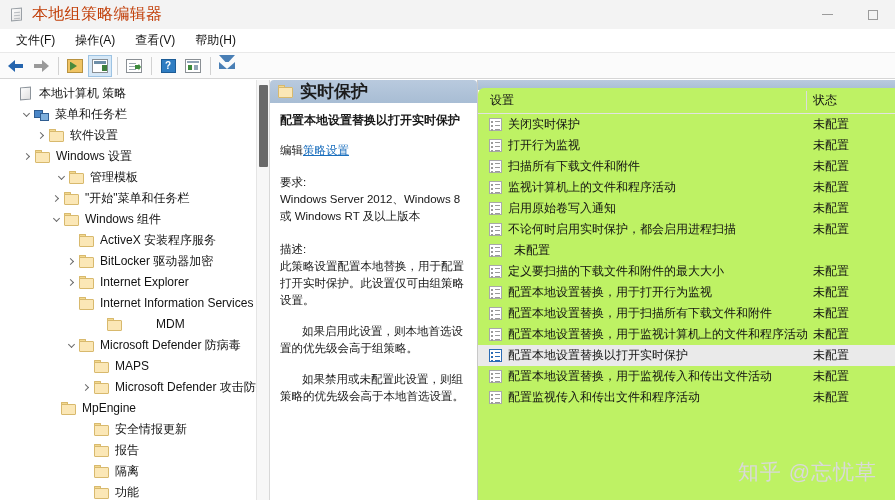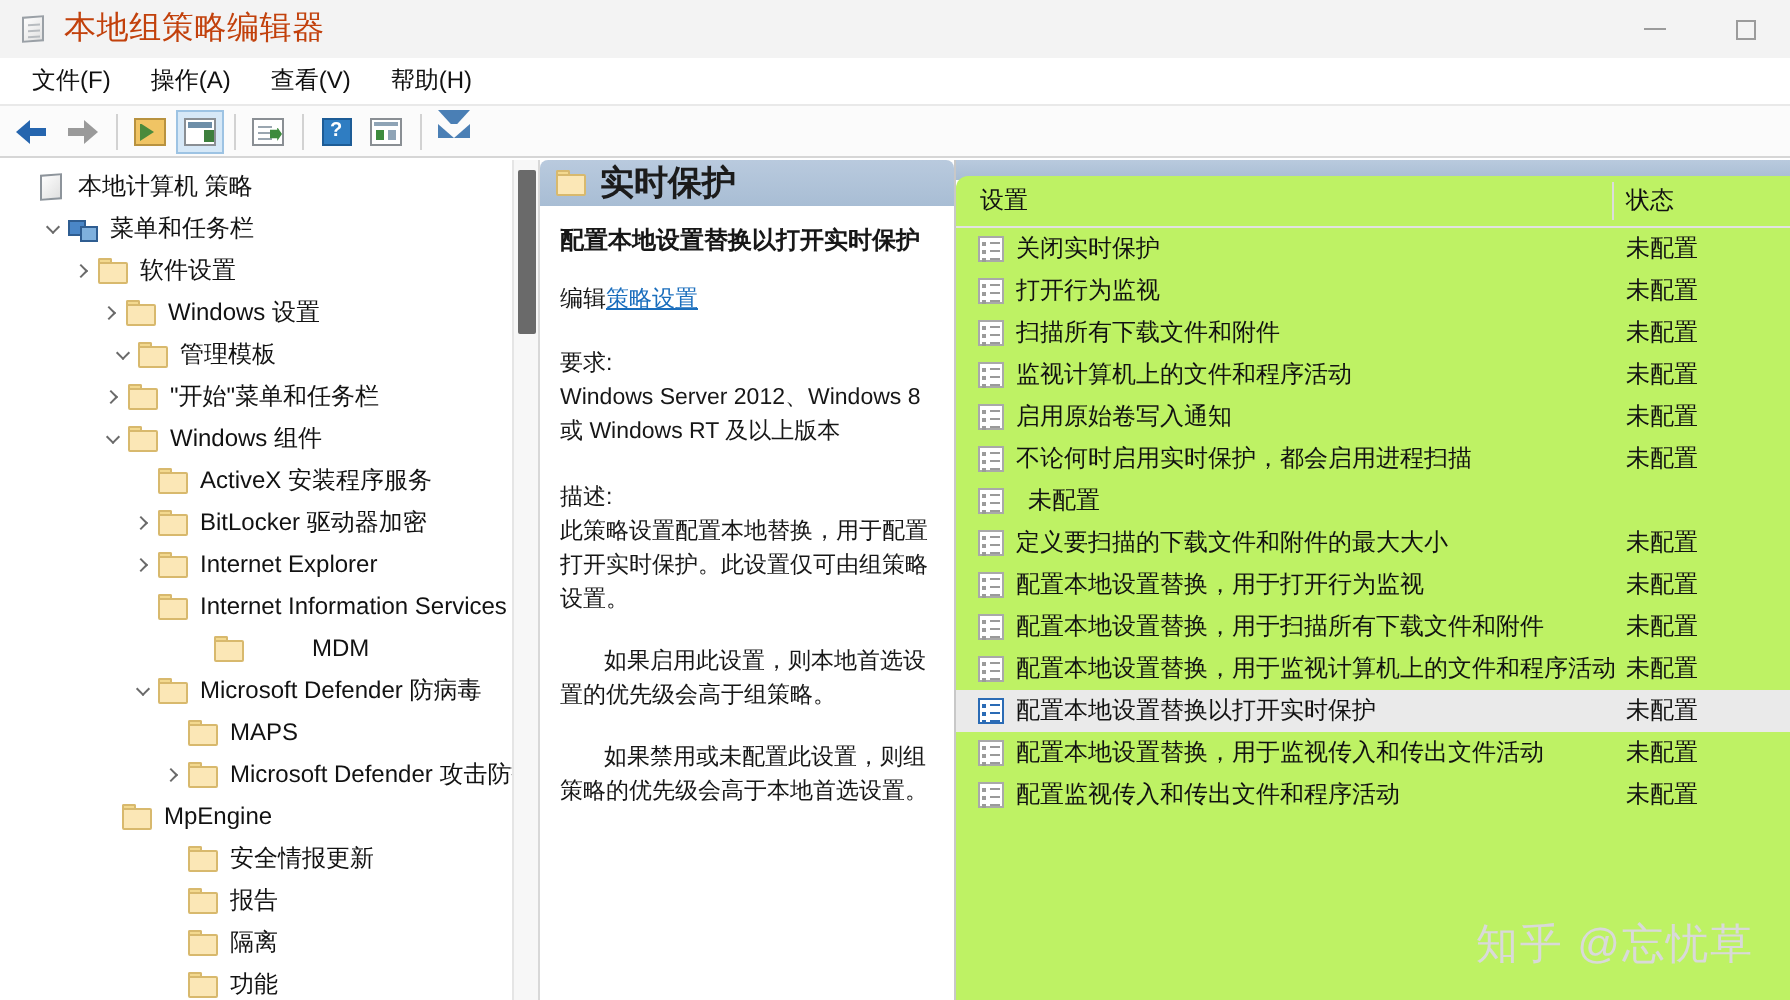--- a/index.html
+++ b/index.html
@@ -467,21 +467,21 @@
           <div class="tnode" style="padding-left: 34px;">
             <div class="chev closed">
               <i></i>
             </div>
             <div class="folder">
               <div class="ft"></div>
               <div class="fb"></div>
             </div>
             <span class="tlabel">软件设置</span>
           </div>
-          <div class="tnode" style="padding-left: 48px;">
+          <div class="tnode" style="padding-left: 20px;">
             <div class="chev closed">
               <i></i>
             </div>
             <div class="folder">
               <div class="ft"></div>
               <div class="fb"></div>
             </div>
             <span class="tlabel">Windows 设置</span>
           </div>
           <div class="tnode" style="padding-left: 34px; margin-left: 20px;">

